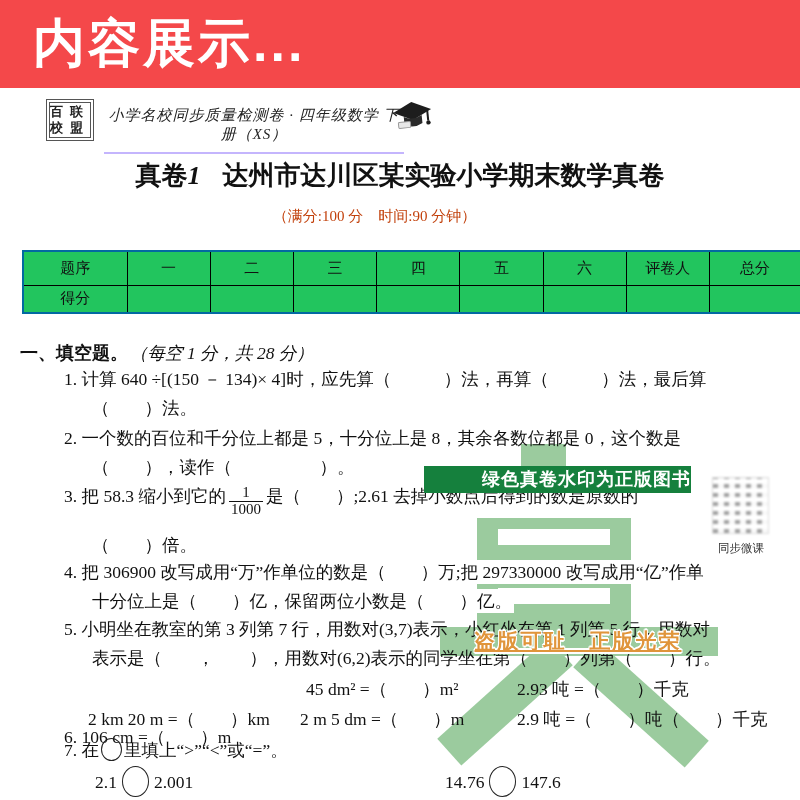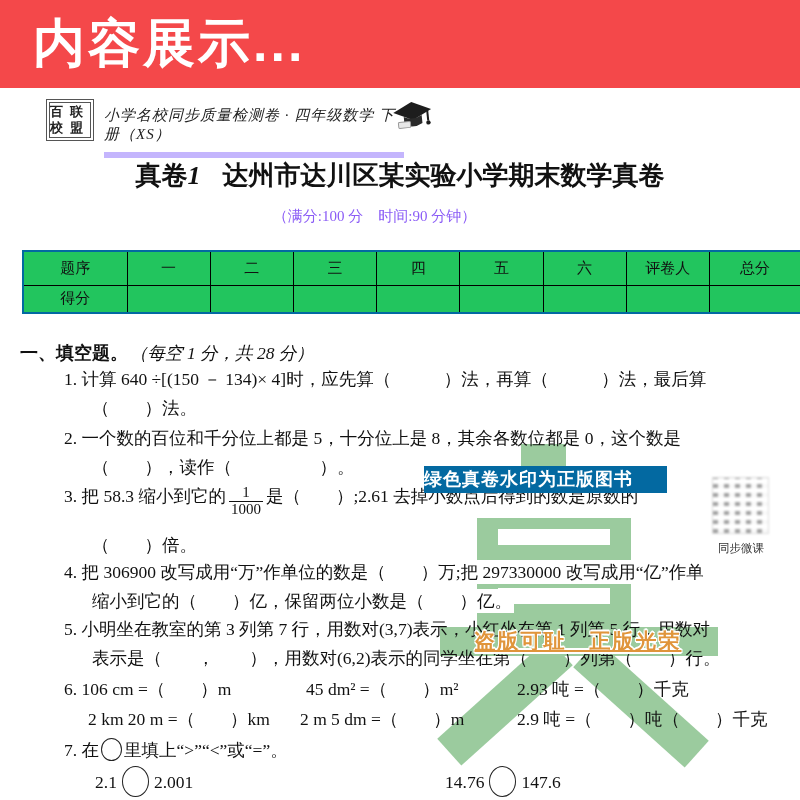--- a/index.html
+++ b/index.html
@@ -12,29 +12,29 @@
   .banner-title { position:absolute; left:33px; top:0; line-height:86px; color:#fff;
                   font-family:"Liberation Sans", sans-serif; font-weight:800; font-size:52px; letter-spacing:3px; }
 
   
   .logo-box { position:absolute; left:46px; top:99px; width:48px; height:42px; border:1px solid #555;
               padding:2px; z-index:2; background:#fff; }
   .logo-inner { width:100%; height:100%; border:1px solid #555; display:flex; flex-direction:row;
                 align-items:center; justify-content:center; font-weight:bold; font-size:13px; line-height:1.25;
                 font-family:"Liberation Sans", sans-serif; color:#222; }
   .series { position:absolute; left:104px; top:106px; width:300px; font-size:15px; font-style:italic;
-            letter-spacing:1px; color:#222; border-bottom:6px solid #c4b5fd; padding-bottom:8px; z-index:2; }
+            letter-spacing:1px; color:#222; border-bottom:2px solid #c4b5fd; padding-bottom:8px; z-index:2;text-align:center; }
   .cap-icon { position:absolute; left:392px; top:101px; z-index:2; transform:rotate(-6deg); }
 
   
   .exam-title { position:absolute; left:0; top:158px; width:800px; text-align:center; font-size:26px;
                 font-weight:bold; color:#111; z-index:2; }
   .exam-title .num { font-style:italic; margin-right:22px; }
   .exam-subtitle { position:absolute; left:0; top:207px; width:740px; text-align:center; font-size:15px;
-                   color:#8b5cf6; z-index:2;padding-left:9px; }
+                   color:#c2410c; z-index:2;padding-left:9px; }
 
   
   .score-table { position:absolute; left:22px; top:250px; width:780px; border-collapse:collapse;
                  border:2px solid #0369a1; z-index:2; background:#22c55e; }
   .score-table td { border:1px solid #000; text-align:center; font-size:15px; color:#111; }
   .score-table tr.r1 td { height:34px; }
   .score-table tr.r2 td { height:28px; }
 
   
   .line { position:absolute; font-size:17.5px; color:#111; white-space:nowrap; z-index:2; }
@@ -47,22 +47,22 @@
           margin:0 3px; }
   .frac .top { display:block; border-bottom:1.5px solid #111; padding:0 4px; }
   .frac .bot { display:block; padding:0 2px; }
 
   .circ { display:inline-block; width:27px; height:31px; border:1.5px solid #222; border-radius:50%;
           vertical-align:middle; margin:0 5px 4px 5px; background:transparent; }
   .circ.small { width:21px; height:23px; margin:0 2px 4px 2px; }
 
   
   .wm { position:absolute; background:#9BCB9E; z-index:0; }
-  .wm-label { position:absolute; left:424px; top:466px; width:243px; height:27px; background:#0369a1;
-              z-index:4; text-align:left; line-height:27px; color:#fff; font-weight:bold; font-size:18px;
+  .wm-label { position:absolute; left:424px; top:466px; width:267px; height:27px; background:#15803d;
+              z-index:4; text-align:right; line-height:27px; color:#fff; font-weight:bold; font-size:18px;
               font-family:"Liberation Sans", sans-serif; letter-spacing:1px; }
   .wm-slit { position:absolute; background:#fff; }
   .wm-slogan { position:absolute; left:436px; top:626px; width:284px; height:30px; line-height:30px;
                text-align:center; z-index:4; color:#E0953B; font-weight:bold; font-size:21px; letter-spacing:2px;
                font-family:"Liberation Sans", sans-serif;
                text-shadow:-1px -1px 0 #fff, 1px -1px 0 #fff, -1px 1px 0 #fff, 1px 1px 0 #fff, 0 2px 0 #fff, 0 -2px 0 #fff;text-decoration:underline; }
 
   
   .qr { position:absolute; left:712px; top:477px; width:57px; height:57px; z-index:2;
         background-image:
@@ -166,27 +166,27 @@
 
   <div class="line" style="left:64px; top:426px;">2. 一个数的百位和千分位上都是 5，十分位上是 8，其余各数位都是 0，这个数是</div>
   <div class="line" style="left:92px; top:455px;">（　　），读作（　　　　　）。</div>
 
   <div class="line bg-white" style="left:64px; top:484px;">
     <span>3. 把 58.3 缩小到它的</span><span class="frac"><span class="top">1</span><span class="bot">1000</span></span><span>是（　　）;2.61 去掉小数点后得到的数是原数的</span>
   </div>
   <div class="line" style="left:92px; top:533px;">（　　）倍。</div>
 
   <div class="line bg-white" style="left:64px; top:560px;">4. 把 306900 改写成用“万”作单位的数是（　　）万;把 297330000 改写成用“亿”作单</div>
-  <div class="line bg-white" style="left:92px; top:589px;">缩小到它的（　　）亿，保留两位小数是（　　）亿。</div>
+  <div class="line bg-white" style="left:92px; top:589px;">十分位上是（　　）亿，保留两位小数是（　　）亿。</div>
 
   <div class="line" style="left:64px; top:617px;">5. 小明坐在教室的第 3 列第 7 行，用数对(3,7)表示，小红坐在第 1 列第 5 行，用数对</div>
   <div class="line" style="left:92px; top:646px;">表示是（　　，　　），用数对(6,2)表示的同学坐在第（　　）列第（　　）行。</div>
 
   <div class="line" style="left:0; top:677px; width:800px;">
-    <span class="seg" style="left:64px;">6. 106 cm =（　　）m</span>
+    <span class="seg" style="left:64px;margin-top:48px;">6. 106 cm =（　　）m</span>
     <span class="seg" style="left:306px;">45 dm² =（　　）m²</span>
     <span class="seg" style="left:517px;">2.93 吨 =（　　）千克</span>
   </div>
   <div class="line" style="left:0; top:707px; width:800px;">
     <span class="seg" style="left:88px;">2 km 20 m =（　　）km</span>
     <span class="seg" style="left:300px;">2 m 5 dm =（　　）m</span>
     <span class="seg" style="left:517px;">2.9 吨 =（　　）吨（　　）千克</span>
   </div>
 
   <div class="line" style="left:64px; top:738px;">

